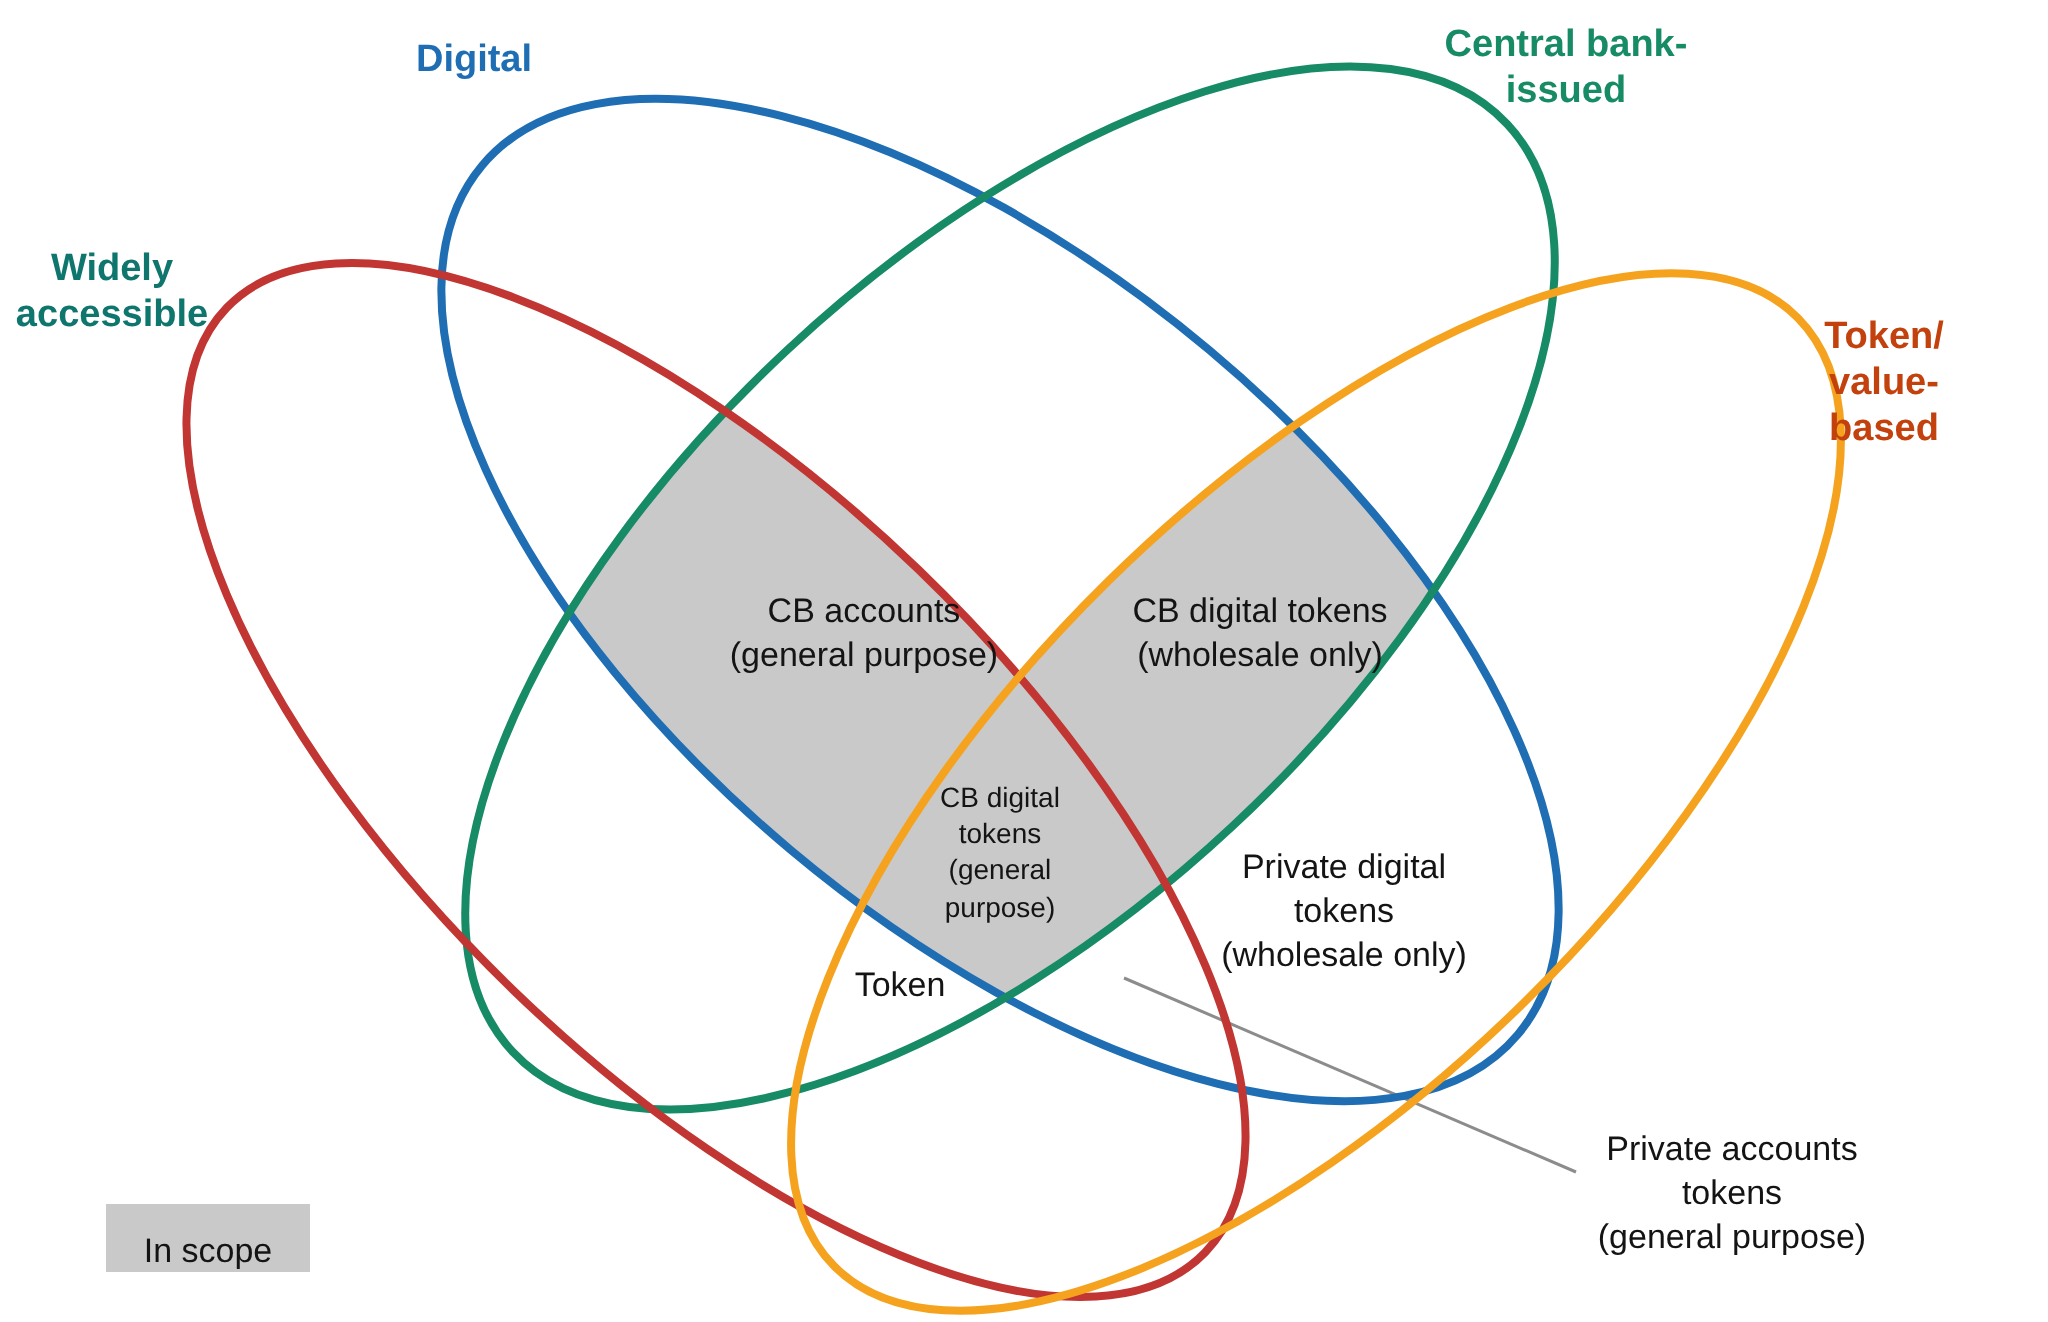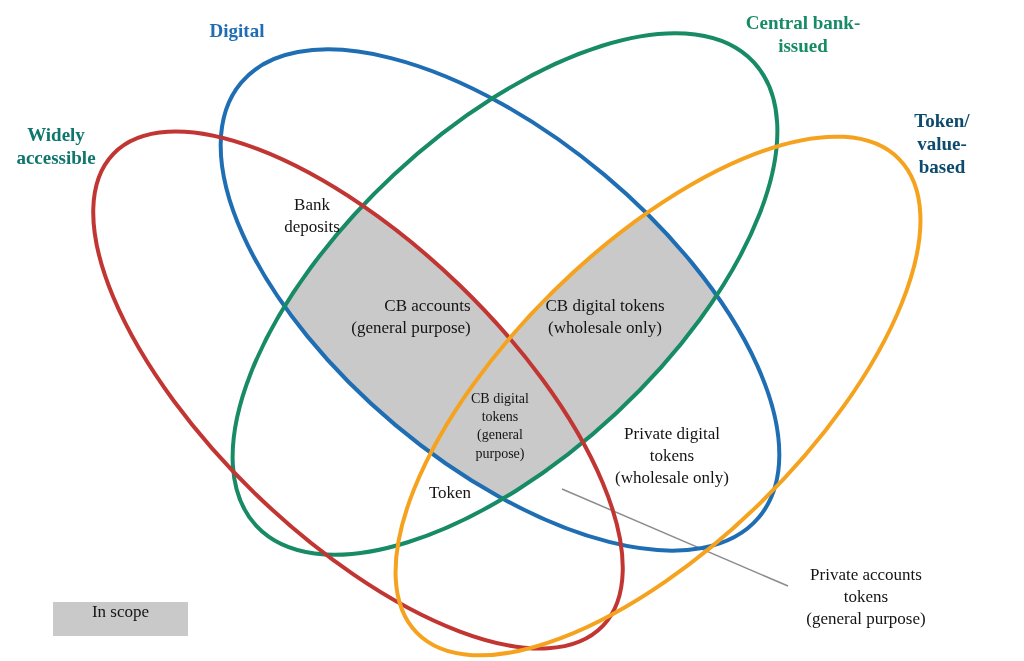--- a/index.html
+++ b/index.html
@@ -2,44 +2,44 @@
 <html><head>
 <meta charset="utf-8">
 <style>
   html, body { margin: 0; padding: 0; background: #ffffff; }
   .canvas {
     position: relative;
     width: 1024px;
     height: 661px;
     background: #ffffff;
     overflow: hidden;
-    font-family: Liberation Serif, serif;
+    font-family: Liberation Sans, sans-serif;
     color: #141414;
   }
   .canvas > svg { position: absolute; left: 0; top: 0; }
   .lbl {
     position: absolute;
     transform: translate(-50%, -50%);
     text-align: center;
     white-space: pre-line;
     line-height: 1.3;
     font-size: 17px;
   }
   .set-lbl { font-weight: bold; font-size: 19px; line-height: 1.2; }
   .c-red    { color: #0f766e; }
   .c-blue   { color: #1f6eb4; }
-  .c-green  { color: #178a66; margin-left: 20px; }
-  .c-orange { color: #0c4a6e; }
+  .c-green  { color: #178a66; }
+  .c-orange { color: #c2410c; margin-top: 48px; }
   .small-lbl { font-size: 14px; line-height: 1.3; }
   .legend {
     position: absolute;
     left: 53px; top: 602px;
-    width: 135px; height: 34px;
+    width: 102px; height: 34px;
     background: #c9c9c9;
-    display: flex; align-items: flex-start; justify-content: center;
+    display: flex; align-items: flex-end; justify-content: center;
     font-size: 17px;
   }
 </style>
 </head>
 <body>
 
 <div class="canvas">
 
   <svg width="1024" height="661" viewBox="0 0 1024 661">
     <defs>
@@ -70,25 +70,23 @@
   </svg>
 
   <div class="lbl set-lbl c-blue" style="left:237px; top:31px;">Digital</div>
   <div class="lbl set-lbl c-green" style="left:783px; top:35px;">Central bank-
 issued</div>
   <div class="lbl set-lbl c-red" style="left:56px; top:147px;">Widely
 accessible</div>
   <div class="lbl set-lbl c-orange" style="left:942px; top:144px;">Token/
 value-based</div>
 
-  <div class="lbl" style="left:312px; top:216px;">Bank
-deposits</div>
-  <div class="lbl" style="left:411px; top:317px;text-align:right;">CB accounts
+  <div class="lbl" style="left:432px; top:317px;">CB accounts
 (general purpose)</div>
-  <div class="lbl" style="left:605px; top:317px;">CB digital tokens
+  <div class="lbl" style="left:630px; top:317px;">CB digital tokens
 (wholesale only)</div>
   <div class="lbl small-lbl" style="left:500px; top:426px;">CB digital
 tokens
 (general
 purpose)</div>
   <div class="lbl" style="left:672px; top:456px;">Private digital
 tokens
 (wholesale only)</div>
   <div class="lbl" style="left:450px; top:493px;">Token</div>
 

